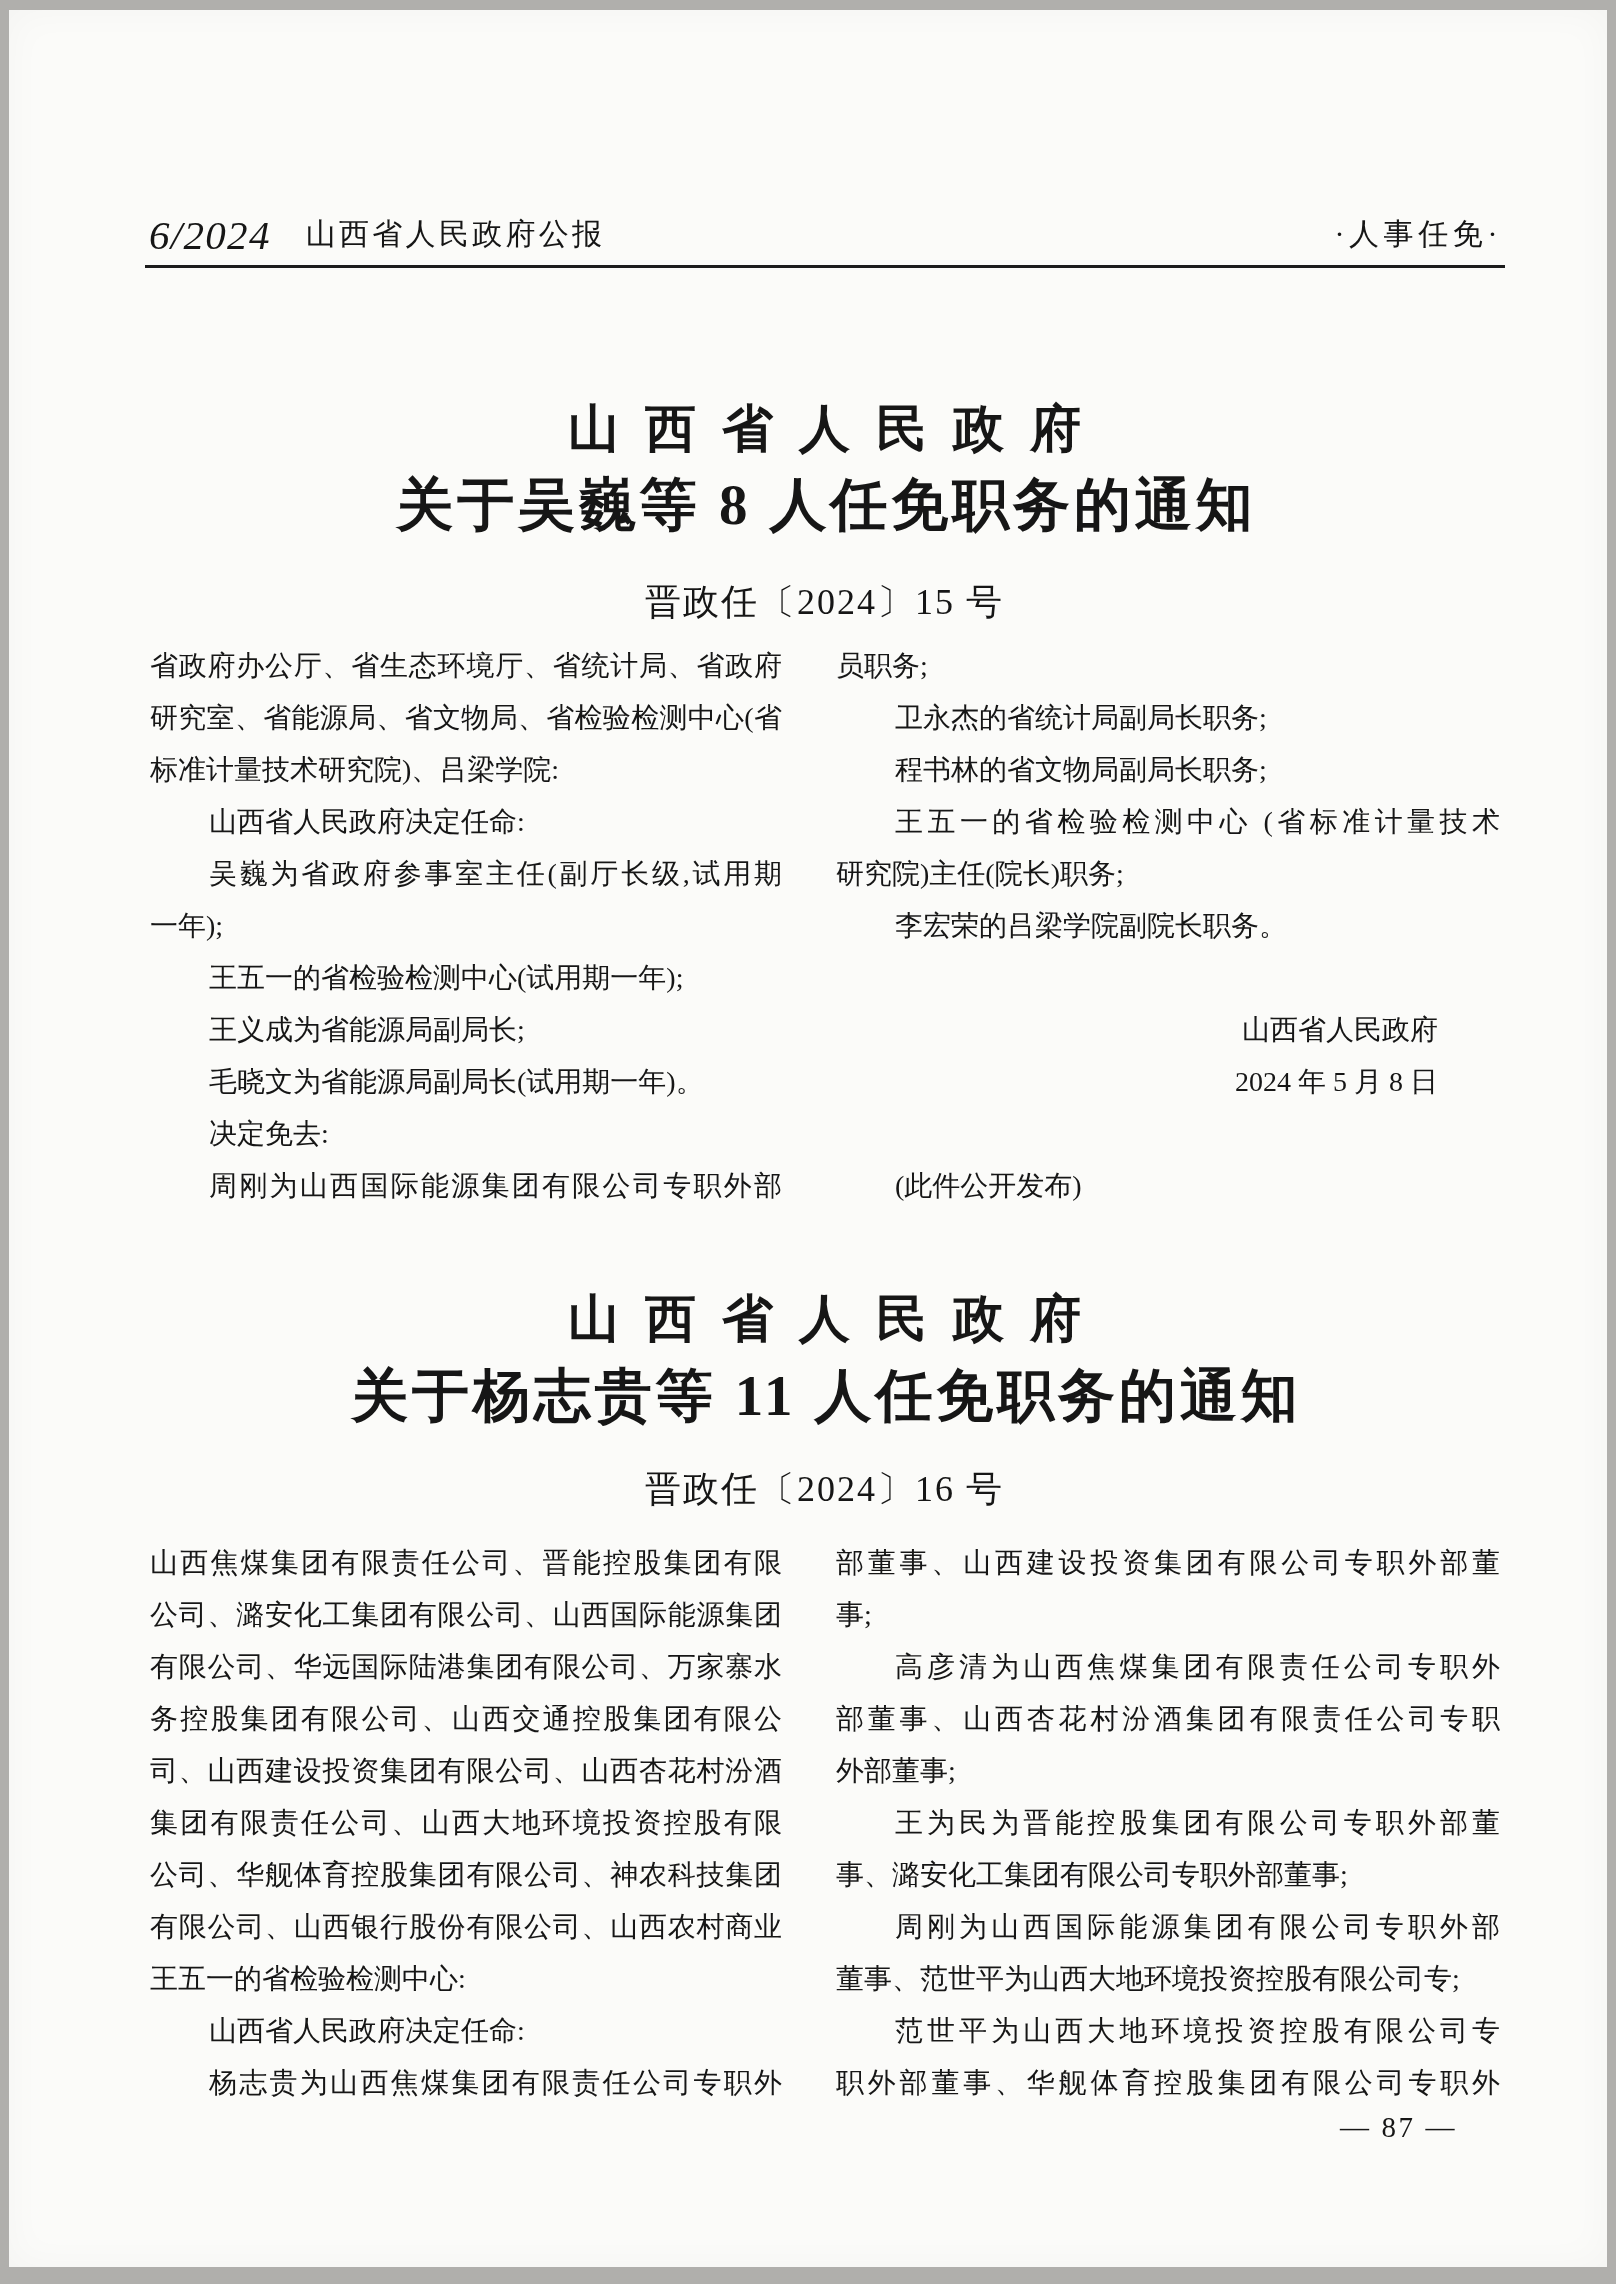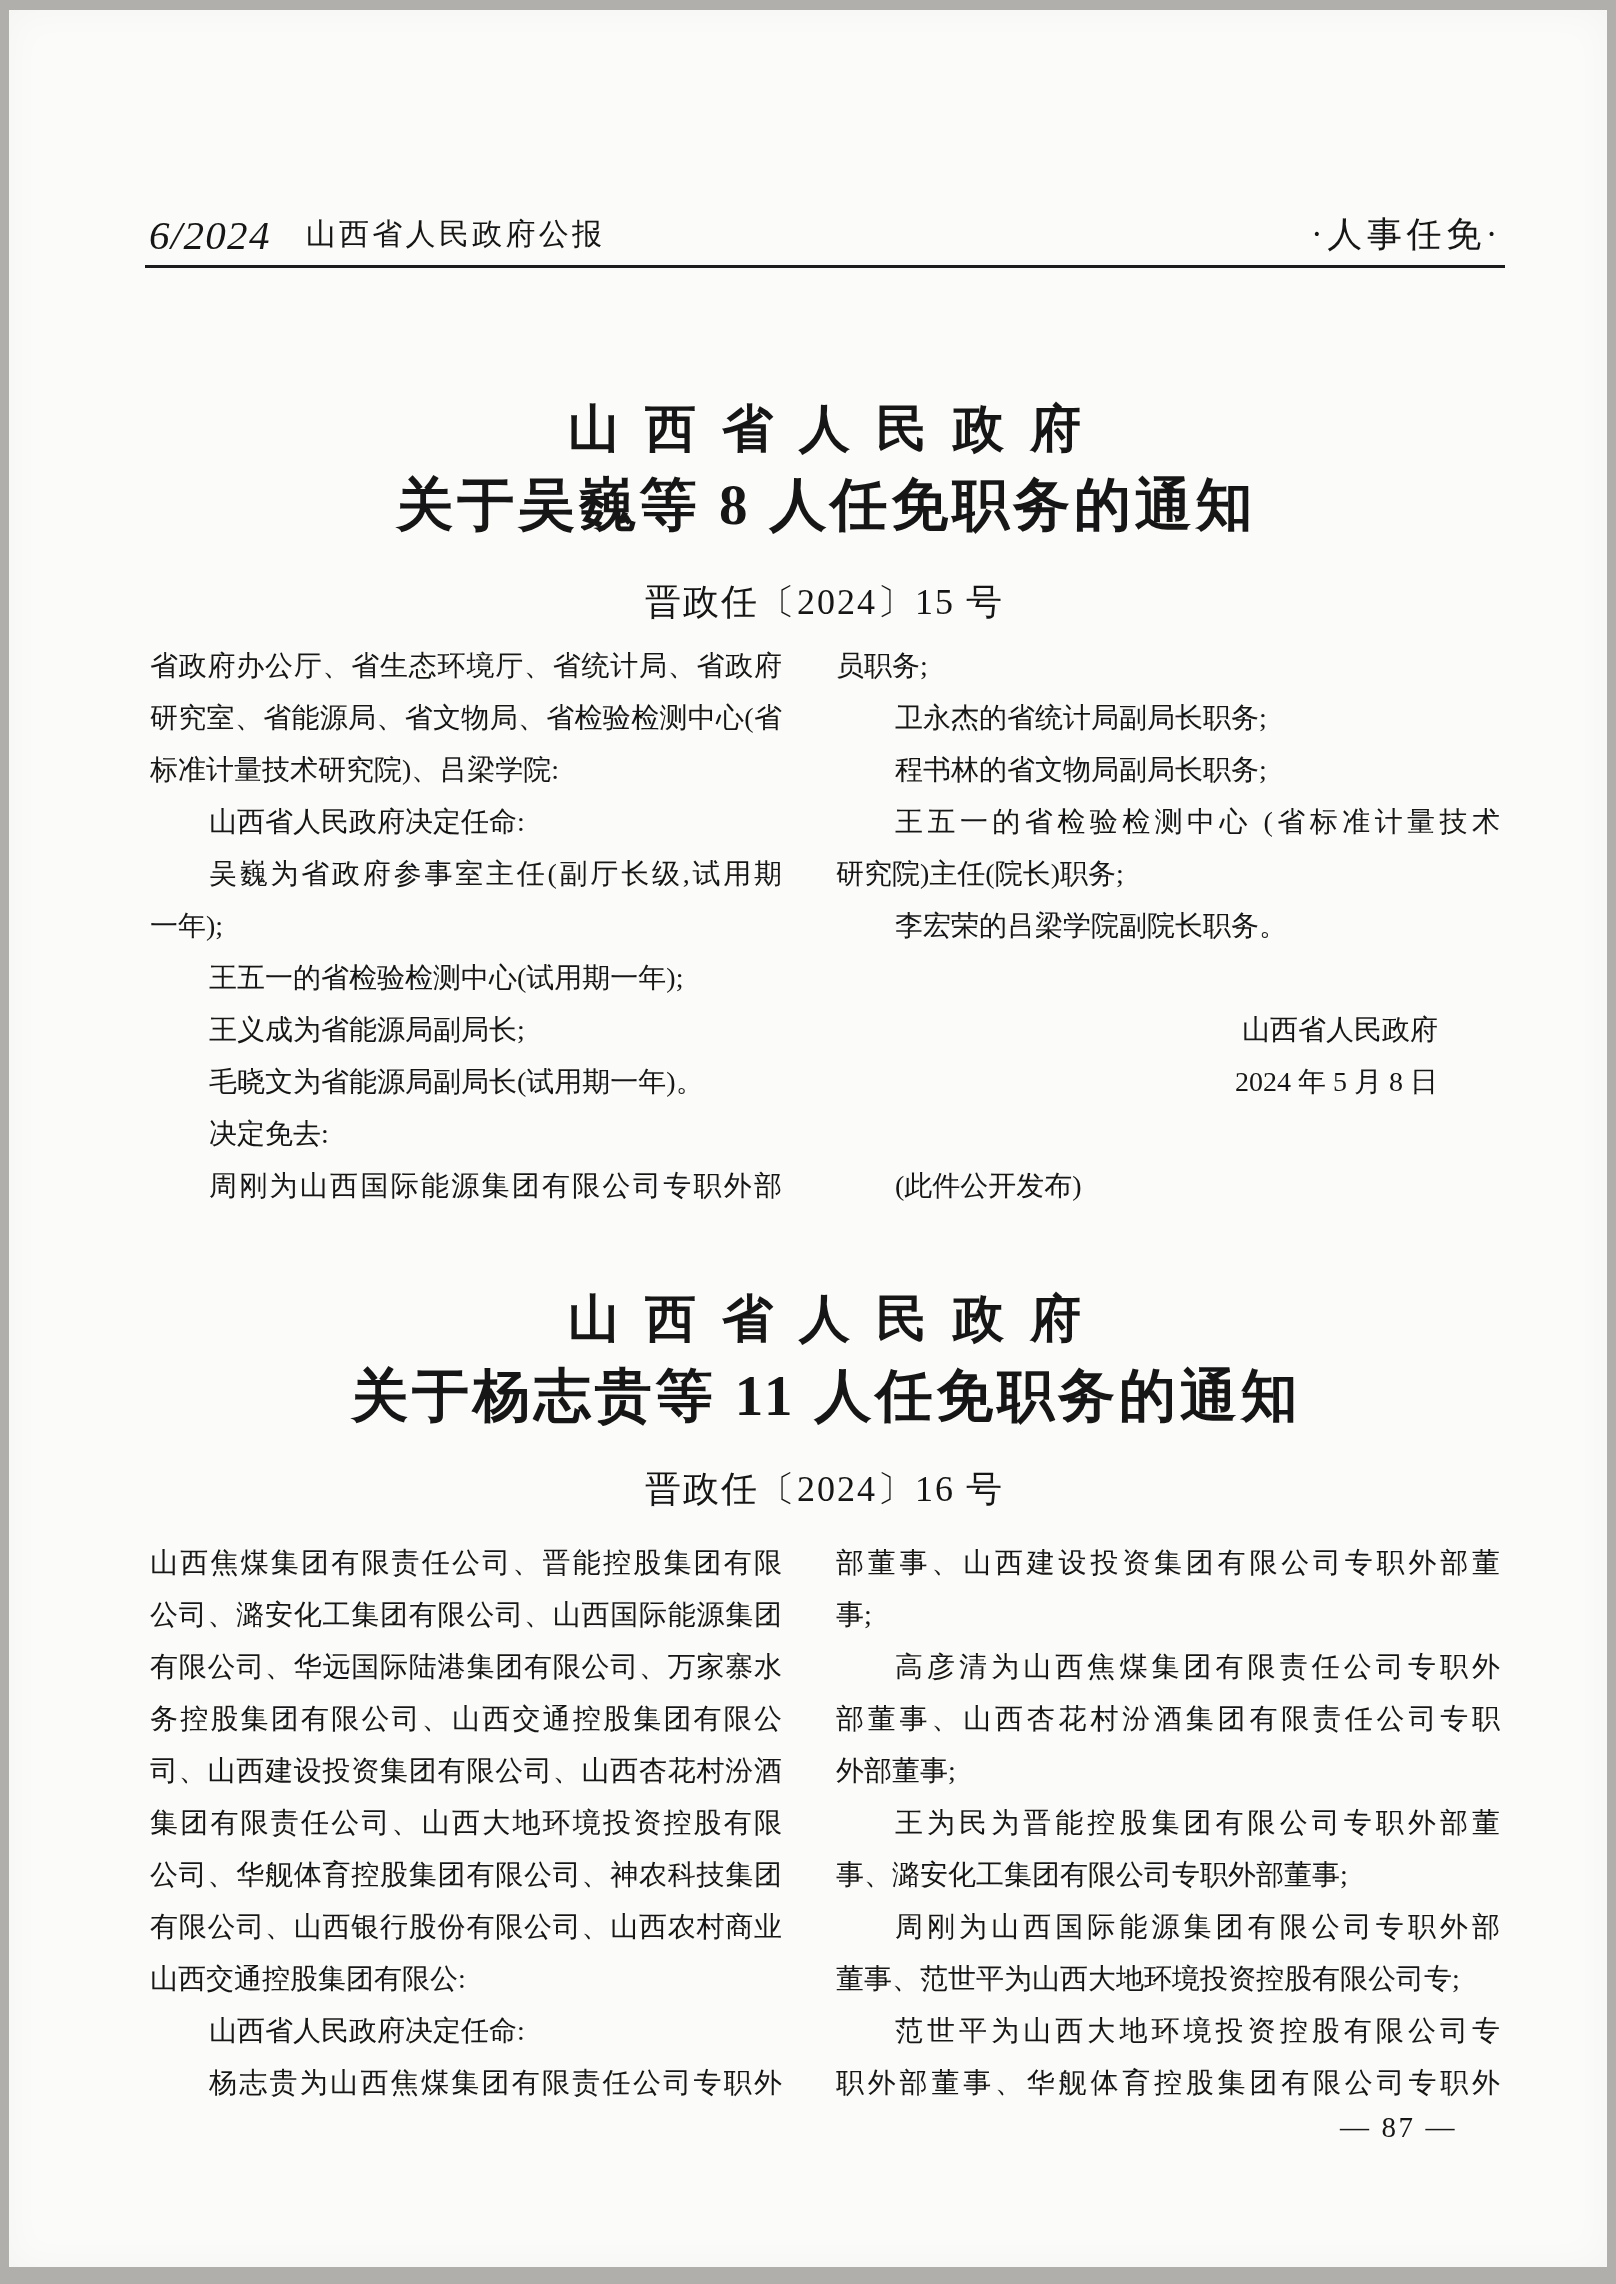--- a/index.html
+++ b/index.html
@@ -15,21 +15,21 @@
     background:#fbfbf9;
     box-shadow:inset 0 0 39px rgba(0,0,0,0.03);
   }
   
   .header-row{
     left:149px;top:215px;width:1353px;height:39px;
     display:flex;align-items:center;
   }
   .issue{font-size:41px;font-style:italic;letter-spacing:1.3px;}
   .gaz{font-size:30px;margin-left:35px;letter-spacing:3.3px;}
-  .section{margin-left:auto;font-size:35px;letter-spacing:4.6px;}
+  .section{margin-left:auto;font-size:30px;letter-spacing:4.6px;}
   .rule{left:145px;top:265px;width:1360px;height:3.3px;background:#1c1c1c;}
   
   .title-line{left:150px;width:1349px;text-align:center;font-weight:700;white-space:nowrap;}
   .t-big{font-size:51px;letter-spacing:26px;text-indent:26px;}
   .t-sub{font-size:57px;letter-spacing:3.9px;text-indent:3.9px;text-align:center;}
   .doc-no{left:150px;width:1349px;text-align:center;font-size:36px;letter-spacing:2px;font-weight:400;}
   
   .col{line-height:52px;}
   .col-l{left:150px;width:632px;}
   .col-r{left:836px;width:664px;}
@@ -97,21 +97,21 @@
   <div class="abs col col-l" style="top:1537px;">
 
   <div class="bline fill">山西焦煤集团有限责任公司、晋能控股集团有限</div>
       <div class="bline fill">公司、潞安化工集团有限公司、山西国际能源集团</div>
       <div class="bline fill">有限公司、华远国际陆港集团有限公司、万家寨水</div>
       <div class="bline fill">务控股集团有限公司、山西交通控股集团有限公</div>
       <div class="bline fill">司、山西建设投资集团有限公司、山西杏花村汾酒</div>
       <div class="bline fill">集团有限责任公司、山西大地环境投资控股有限</div>
       <div class="bline fill">公司、华舰体育控股集团有限公司、神农科技集团</div>
       <div class="bline fill">有限公司、山西银行股份有限公司、山西农村商业</div>
-      <div class="bline">山西交通控股集团有限公:</div>
+      <div class="bline">王五一的省检验检测中心:</div>
       <div class="bline ind">山西省人民政府决定任命:</div>
       <div class="bline ind fill">杨志贵为山西焦煤集团有限责任公司专职外</div>
     </div>
   <div class="abs col col-r" style="top:1537px;">
 
   <div class="bline fill">部董事、山西建设投资集团有限公司专职外部董</div>
       <div class="bline">事;</div>
       <div class="bline ind fill">高彦清为山西焦煤集团有限责任公司专职外</div>
       <div class="bline fill">部董事、山西杏花村汾酒集团有限责任公司专职</div>
       <div class="bline">外部董事;</div>

